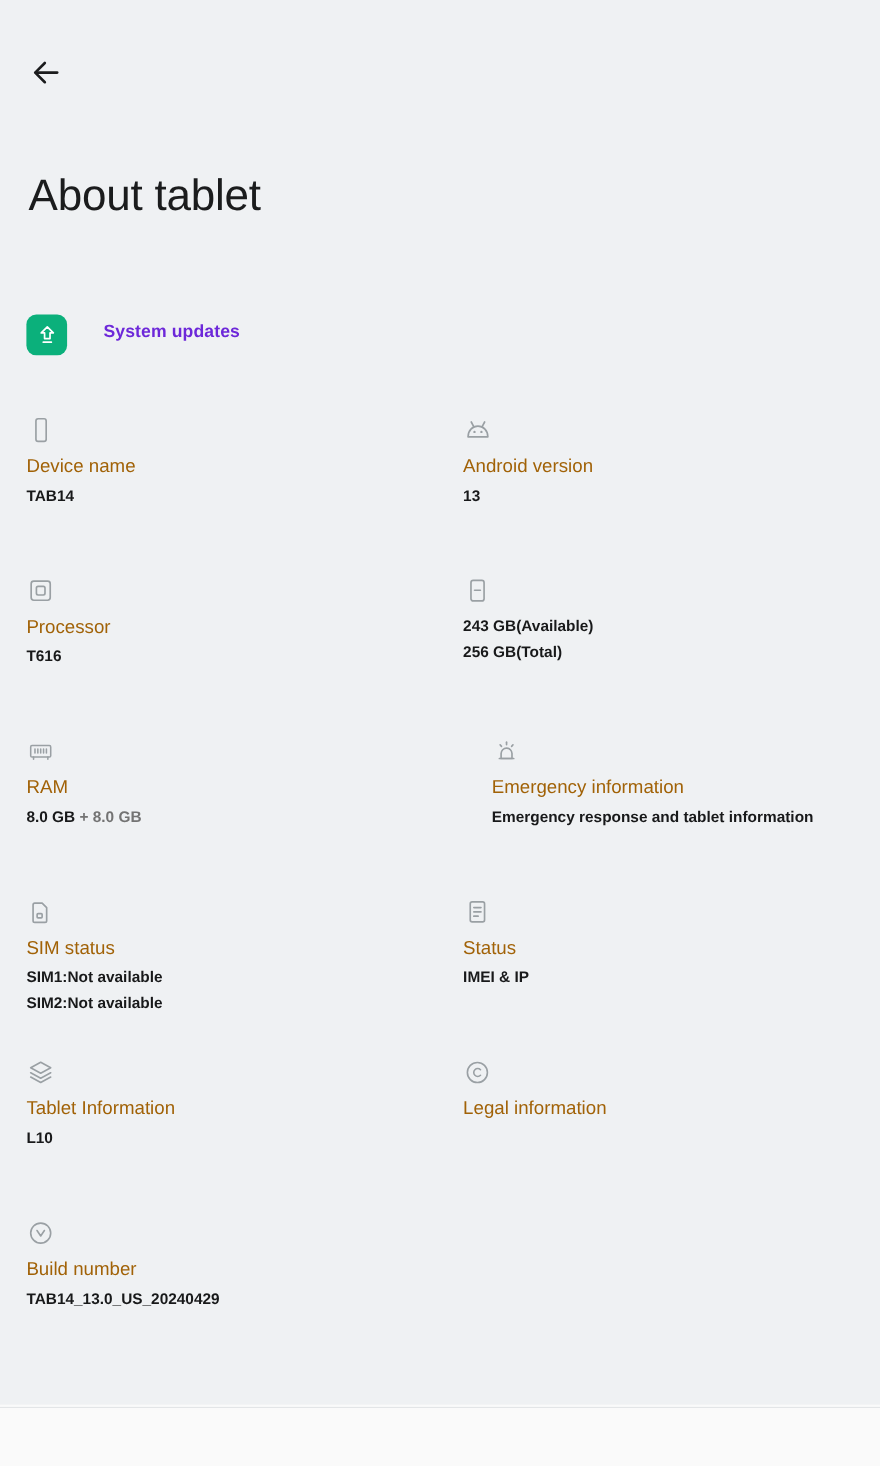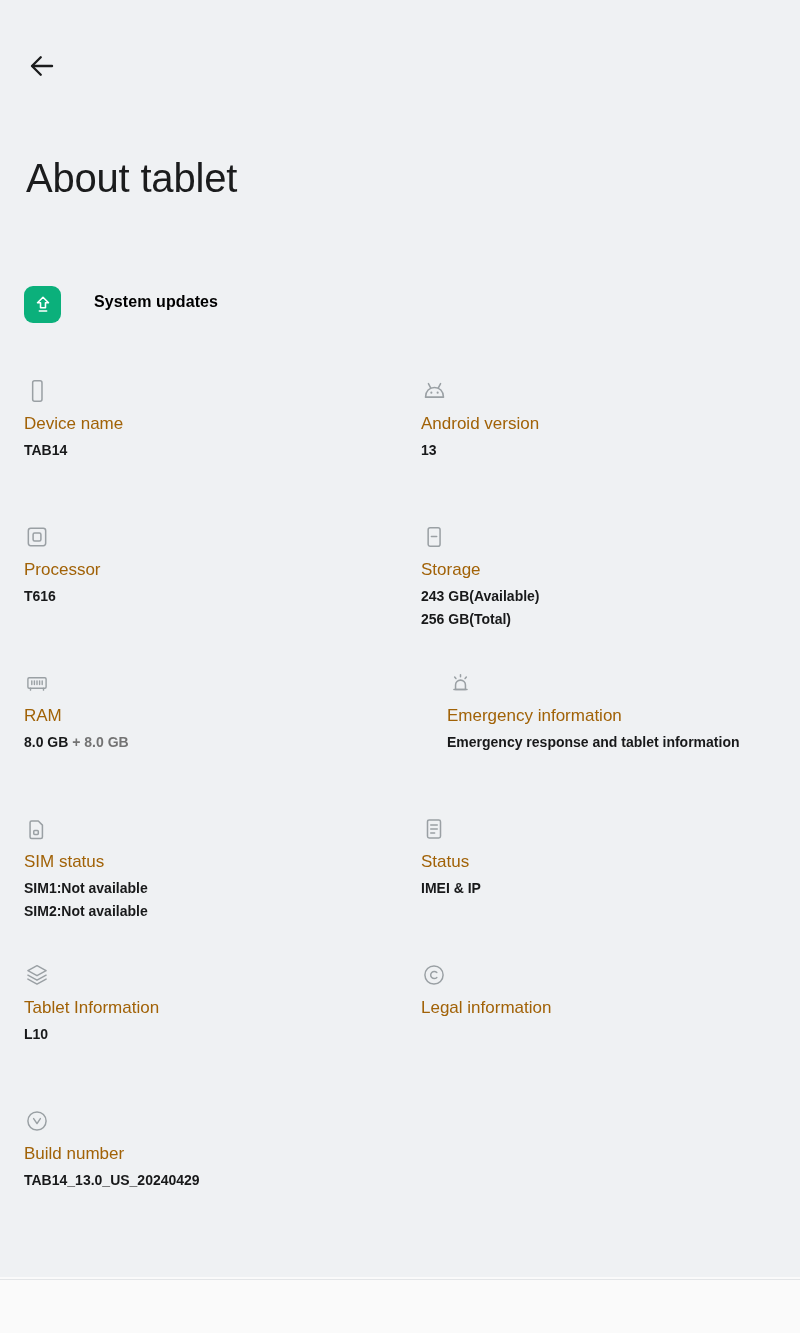--- a/index.html
+++ b/index.html
@@ -102,21 +102,21 @@
     display: flex;
     align-items: center;
     justify-content: center;
   }
   .su-label {
     position: absolute;
     left: 94px;
     top: 7px;
     font-size: 16px;
     font-weight: bold;
-    color: #000000;
+    color: #6d28d9;
     letter-spacing: 0.1px;
     white-space: nowrap;
   }
 
   
   .info-grid {
     position: absolute;
     left: 0;
     top: 378px;
     width: 800px;
@@ -223,21 +223,20 @@
         <div class="ii-value">T616</div>
       </div>
 
       <div class="info-item col-right" style="top:146px;">
         <div class="ii-icon">
           <svg width="26" height="26" viewBox="0 0 24 24" fill="none" stroke="#9aa0a4" stroke-width="1.4" stroke-linecap="round" stroke-linejoin="round">
             <rect x="6.6" y="3.4" width="11" height="17.2" rx="1.9"></rect>
             <line x1="9.6" y1="11.6" x2="14.5" y2="11.6"></line>
           </svg>
         </div>
-        <div class="ii-label">Storage</div>
         <div class="ii-value">
           <span>243 GB(Available)</span>
           <span class="line2">256 GB(Total)</span>
         </div>
       </div>
 
       <div class="info-item col-left" style="top:292px;">
         <div class="ii-icon">
           <svg width="26" height="26" viewBox="0 0 24 24" fill="none" stroke="#9aa0a4" stroke-width="1.3" stroke-linecap="round" stroke-linejoin="round">
             <rect x="3.6" y="7.2" width="16.8" height="9.6" rx="1.1"></rect>

